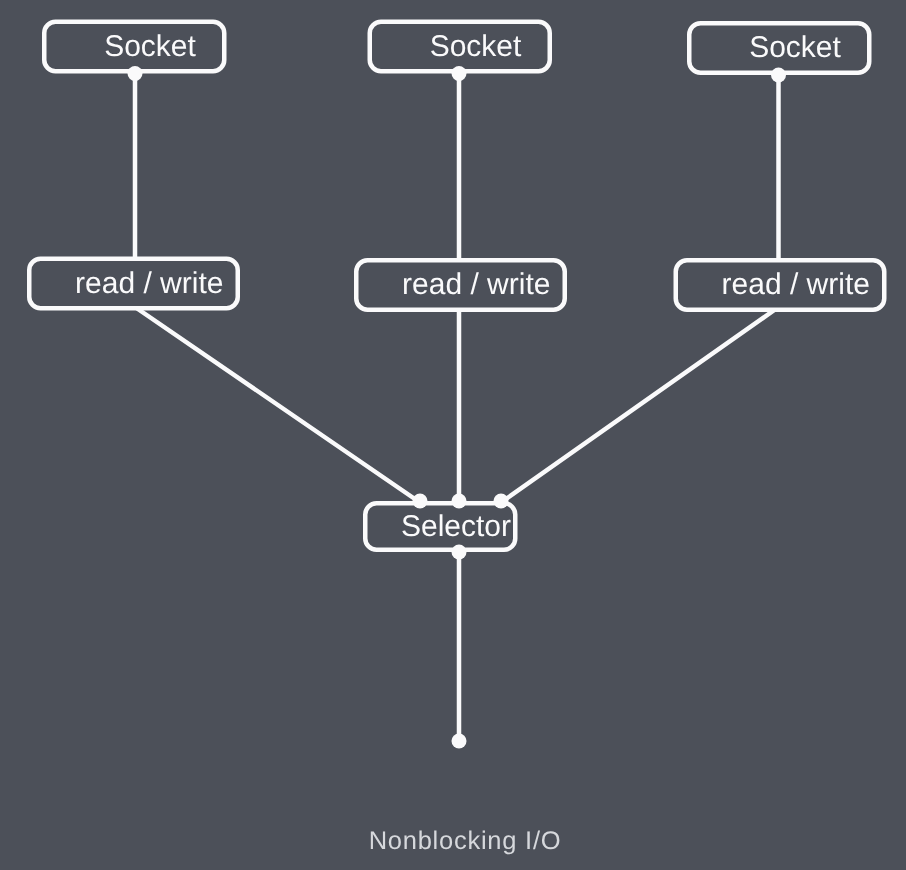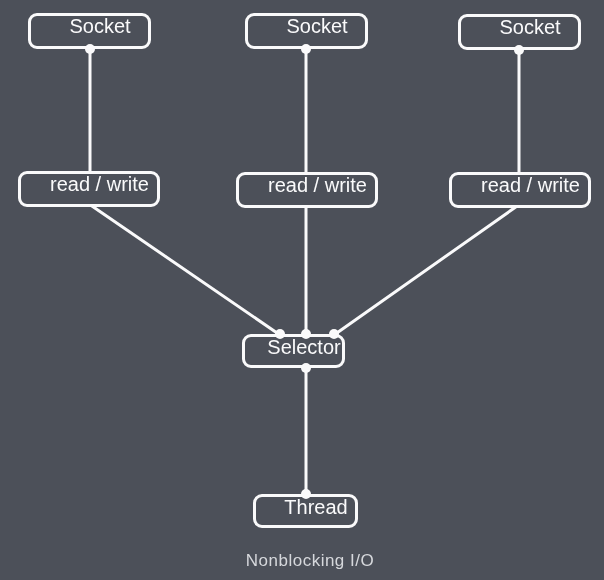--- a/index.html
+++ b/index.html
@@ -35,20 +35,21 @@
     fill: var(--line);
   }
   .node {
     position: absolute;
     z-index: 2;
     background: var(--bg);
     border: 3px solid var(--line);
     border-radius: 9px;
     color: var(--line);
     display: flex;
+    align-items: center;
     justify-content: center;
     font-size: 20px;
     line-height: 1;
     white-space: nowrap;
     padding-left: 21px;
   }
   .node-socket1 { left: 28px;  top: 13px;  width: 123px; height: 36px; }
   .node-socket2 { left: 245px; top: 13px;  width: 123px; height: 36px; }
   .node-socket3 { left: 458px; top: 14px;  width: 123px; height: 36px; }
   .node-rw1     { left: 18px;  top: 171px; width: 142px; height: 36px; }
@@ -99,23 +100,20 @@
     <span>read / write</span>
   </div>
   <div class="node node-rw3">
     <span>read / write</span>
   </div>
 
   <div class="node node-selector">
     <span>Selector</span>
   </div>
 
-  <div class="node node-thread">
-    <span>Thread</span>
-  </div>
 
   <svg id="dots-layer" viewBox="0 0 604 580">
     <circle cx="90" cy="49" r="5"></circle>
     <circle cx="306" cy="49" r="5"></circle>
     <circle cx="519" cy="50" r="5"></circle>
     <circle cx="280" cy="334" r="5"></circle>
     <circle cx="306" cy="334" r="5"></circle>
     <circle cx="334" cy="334" r="5"></circle>
     <circle cx="306" cy="368" r="5"></circle>
     <circle cx="306" cy="494" r="5"></circle>

